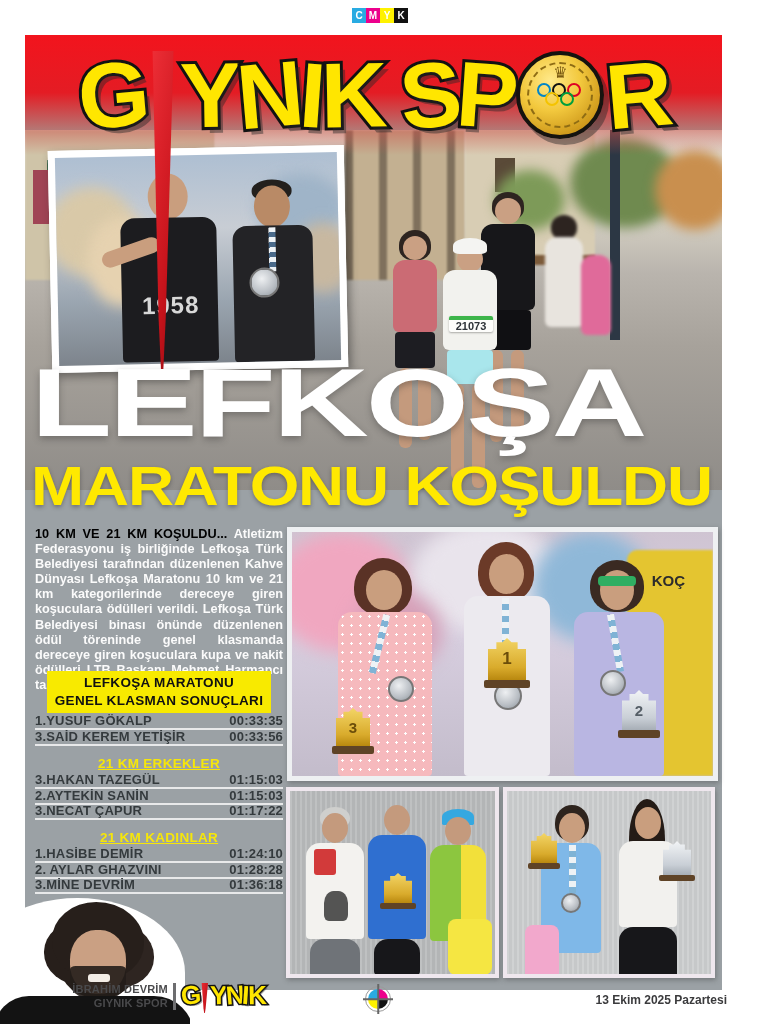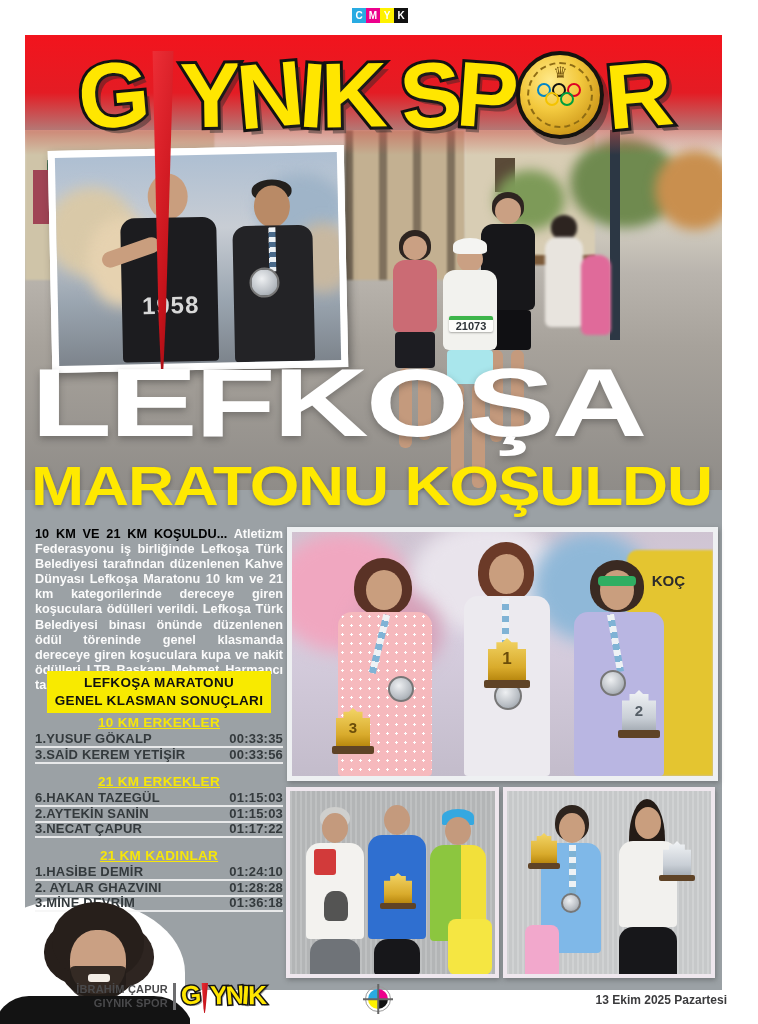--- a/index.html
+++ b/index.html
@@ -278,34 +278,33 @@
 
     <p id="intro"><span class="lead">10 KM VE 21 KM KOŞULDU... </span><span>Atletizm Federasyonu iş birliğinde Lefkoşa Türk Belediyesi tarafından düzenlenen Kahve Dünyası Lefkoşa Maratonu 10 km ve 21 km kategorilerinde dereceye giren koşuculara ödülleri verildi. Lefkoşa Türk Belediyesi binası önünde düzenlenen ödül töreninde genel klasmanda dereceye giren koşuculara kupa ve nakit ödülleri LTB Başkanı Mehmet Harmancı tarafından verildi.</span></p>
 
     <div id="results-banner">
       <div>LEFKOŞA MARATONU</div>
       <div>GENEL KLASMAN SONUÇLARI</div>
     </div>
 
     <div id="results-list">
         <div class="res-section">
-          <div class="res-header">10 KM ERKEKLER</div>
           <div class="res-row">
             <span>1.YUSUF GÖKALP</span>
             <span>00:33:35</span>
           </div>
           <div class="res-row">
             <span>3.SAİD KEREM YETİŞİR</span>
             <span>00:33:56</span>
           </div>
         </div>
         <div class="res-section">
           <div class="res-header">21 KM ERKEKLER</div>
           <div class="res-row">
-            <span>6.HAKAN TAZEGÜL</span>
+            <span>3.HAKAN TAZEGÜL</span>
             <span>01:15:03</span>
           </div>
           <div class="res-row">
             <span>2.AYTEKİN SANİN</span>
             <span>01:15:03</span>
           </div>
           <div class="res-row">
             <span>3.NECAT ÇAPUR</span>
             <span>01:17:22</span>
           </div>
@@ -452,21 +451,21 @@
   <div id="author-bg"></div>
   <div id="author-fig">
     <div class="a-hair"></div>
     <div class="a-face"></div>
     <div class="a-beard"></div>
     <div class="a-mouth"></div>
     <div class="a-jacket"></div>
   </div>
 
   <div id="footer-byline">
-    <div>İBRAHİM ÇAPUR</div>
+    <div>İBRAHİM DEVRİM</div>
     <div>GIYNIK SPOR</div>
   </div>
   <div id="footer-divider"></div>
   <div id="footer-logo">
       <span class="sm-letter tiltA">G</span>
       <span class="sm-exclaim">
         <span class="exclaim-shape"></span>
       </span>
       <span class="sm-letter tiltC">Y</span>
       <span class="sm-letter tiltA">N</span>

